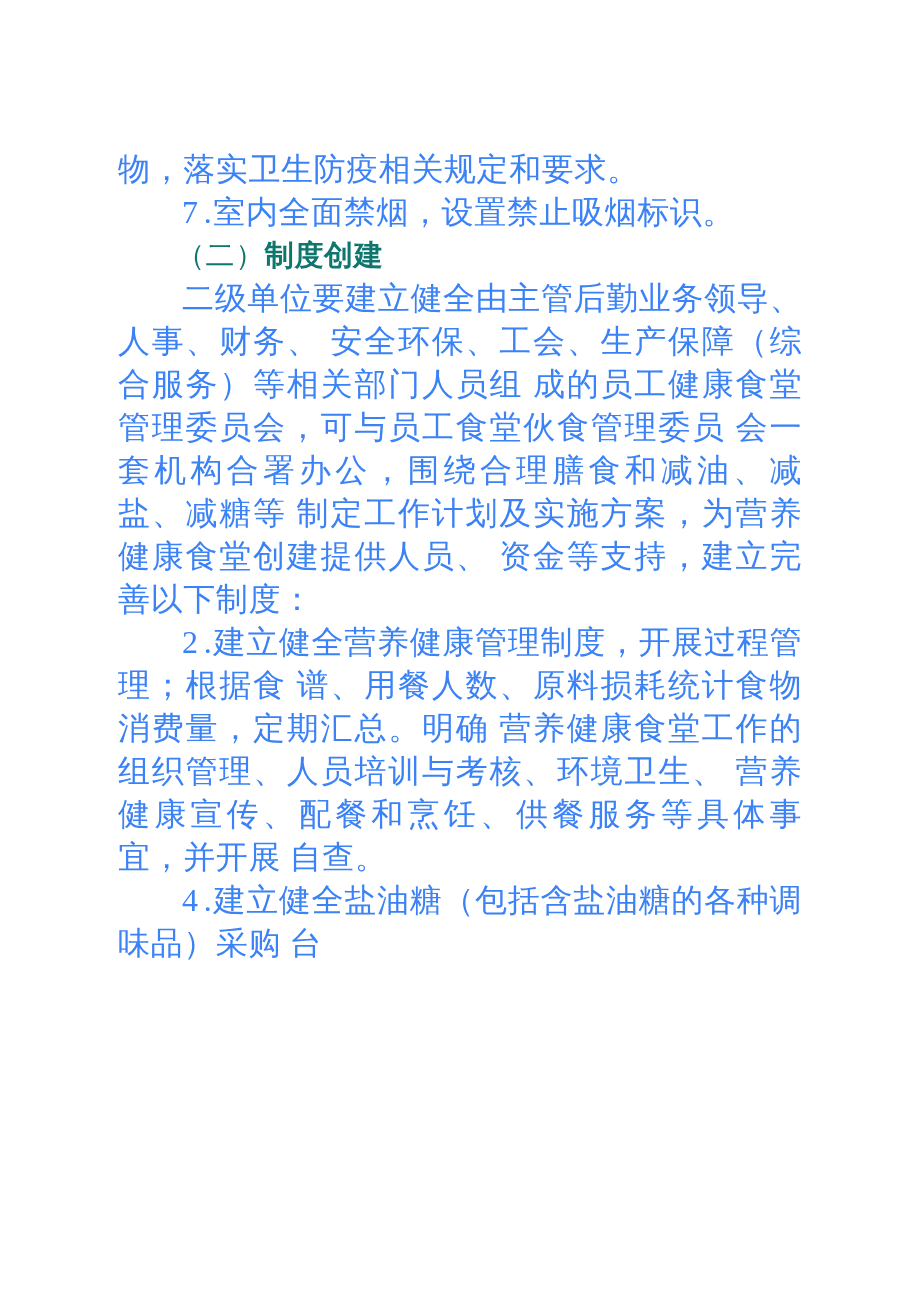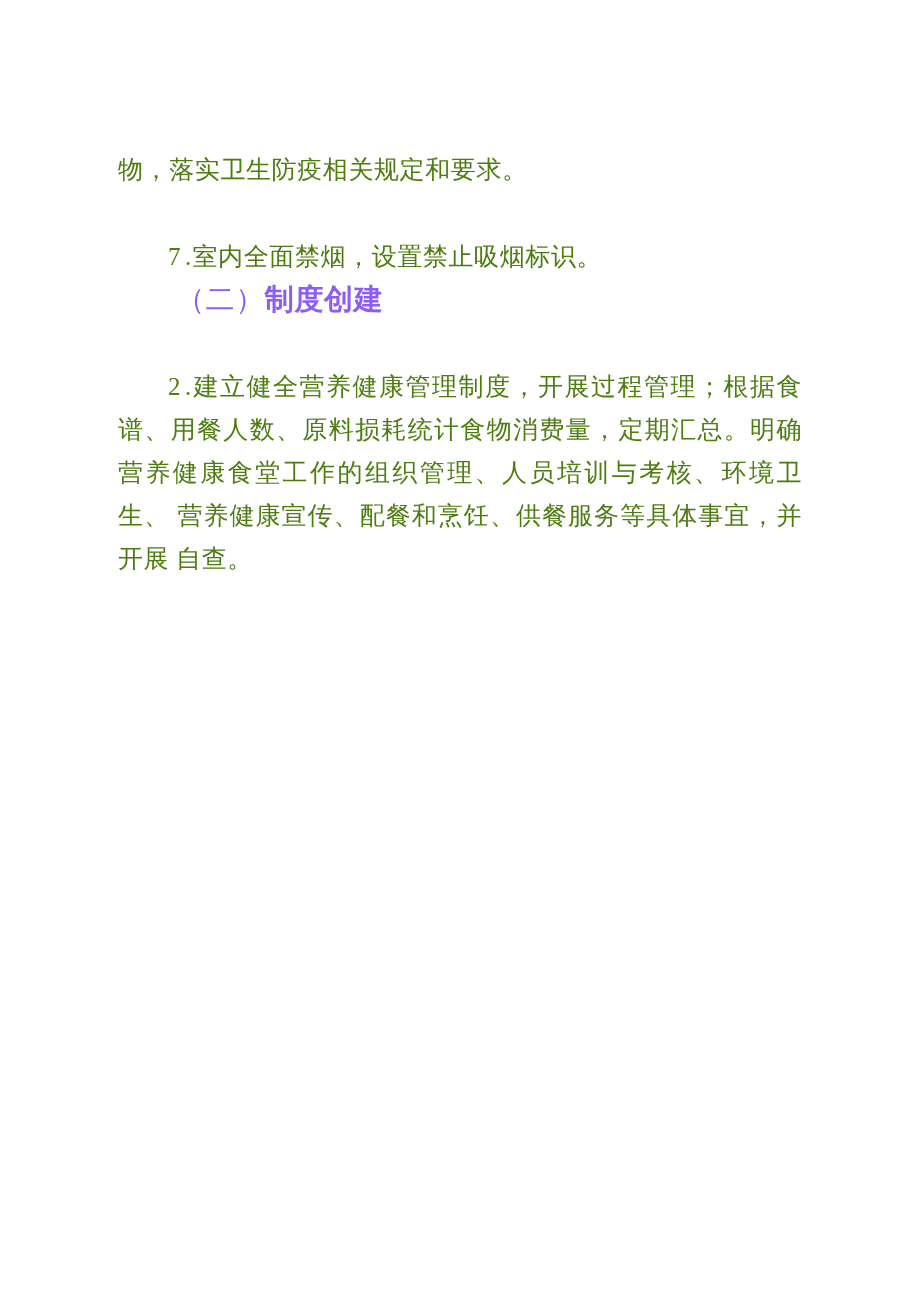--- a/index.html
+++ b/index.html
@@ -26,47 +26,46 @@
   .text-column {
     position: absolute;
     left: 118px;
     top: 148px;
     width: 684px;
   }
 
   
   .para {
     margin: 0;
-    font-size: 25px;
+    font-size: 32px;
     line-height: 43px;
     text-align: justify;
     text-justify: inter-ideograph;
     letter-spacing: 0.6px;
     word-break: break-all;
-    color: #4d7c0f;
+    color: #3b82f6;
   }
 
   .para.indent {
     text-indent: 2em;
-    margin-top: 44px;
   }
 
   .para.no-indent {
     text-indent: 0;
   }
 
   
   .heading {
     margin: 0;
     font-size: 29px;
     line-height: 43px;
     text-indent: 2em;
     font-weight: bold;
     letter-spacing: 0.6px;
-    color: #8b5cf6;
+    color: #0f766e;
   }
 
   .heading .paren {
     font-weight: normal;
   }
 
   
   .num {
     font-family: "Liberation Serif", "DejaVu Serif", serif;
     letter-spacing: 0;
@@ -83,21 +82,23 @@
 <div class="page">
 
   <div class="text-column">
 
     <p class="para no-indent">物，落实卫生防疫相关规定和要求。</p>
 
     <p class="para indent"><span class="num"><span>7</span><span class="dot">.</span></span><span>室内全面禁烟，设置禁止吸烟标识。</span></p>
 
     <p class="heading"><span class="paren">（</span><span class="paren">二</span><span class="paren">）</span><span>制度创建</span></p>
 
+    <p class="para indent">二级单位要建立健全由主管后勤业务领导、人事、财务、 安全环保、工会、生产保障（综合服务）等相关部门人员组 成的员工健康食堂管理委员会，可与员工食堂伙食管理委员 会一套机构合署办公，围绕合理膳食和减油、减盐、减糖等 制定工作计划及实施方案，为营养健康食堂创建提供人员、 资金等支持，建立完善以下制度：</p>
 
 
     <p class="para indent"><span class="num"><span>2</span><span class="dot">.</span></span><span>建立健全营养健康管理制度，开展过程管理；根据食 谱、用餐人数、原料损耗统计食物消费量，定期汇总。明确 营养健康食堂工作的组织管理、人员培训与考核、环境卫生、 营养健康宣传、配餐和烹饪、供餐服务等具体事宜，并开展 自查。</span></p>
 
 
+    <p class="para indent"><span class="num"><span>4</span><span class="dot">.</span></span><span>建立健全盐油糖（包括含盐油糖的各种调味品）采购 台</span></p>
 
   </div>
 
 </div>
 
 </body></html>

